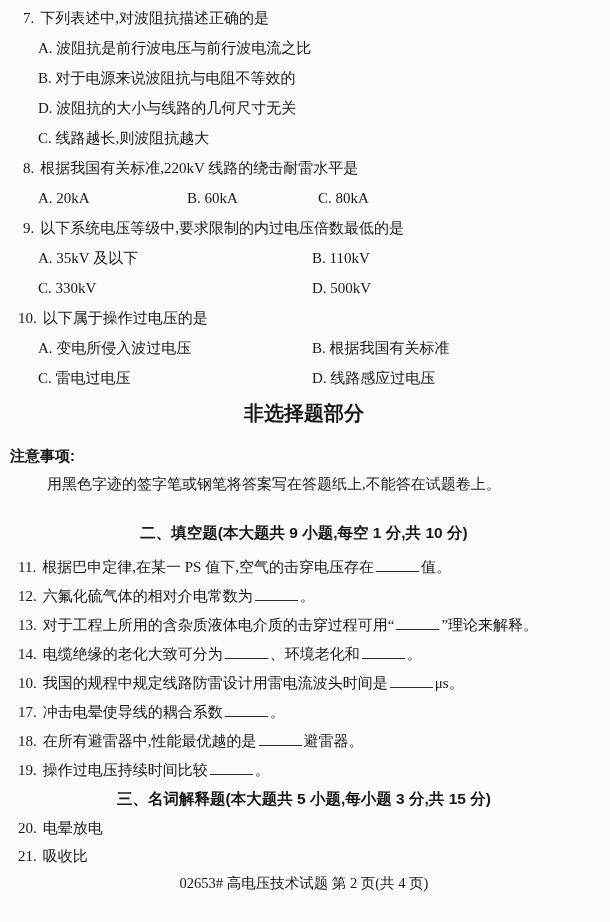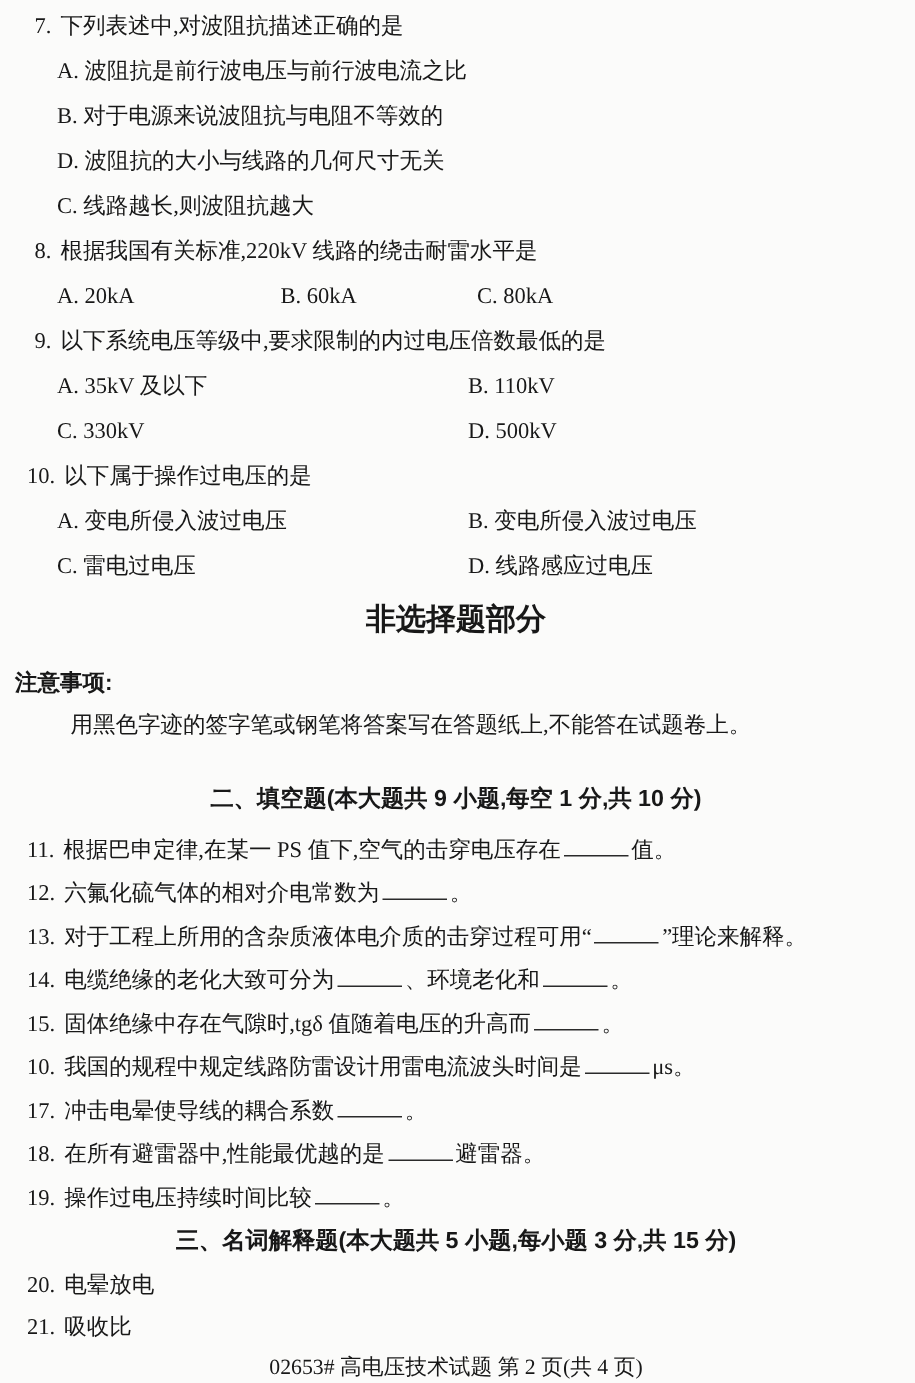--- a/index.html
+++ b/index.html
@@ -101,21 +101,21 @@
   <div class="mline optrow2">
     <span>C. 330kV</span>
     <span>D. 500kV</span>
   </div>
 
   <div class="mline stem-ind2">
     <span class="qn">10.</span><span>以下属于操作过电压的是</span>
   </div>
   <div class="mline optrow2">
     <span>A. 变电所侵入波过电压</span>
-    <span>B. 变电所侵入波过电压</span>
+    <span>B. 根据我国有关标准</span>
   </div>
   <div class="mline optrow2">
     <span>C. 雷电过电压</span>
     <span>D. 线路感应过电压</span>
   </div>
 
   <div class="divider">非选择题部分</div>
 
   <div class="notice-h">注意事项:</div>
   <div class="notice-b">用黑色字迹的签字笔或钢笔将答案写在答题纸上,不能答在试题卷上。</div>
@@ -126,23 +126,20 @@
     <span class="qn">11.</span><span>根据巴申定律,在某一 PS 值下,空气的击穿电压存在</span><span class="blank"></span><span>值。</span>
   </div>
   <div class="fq">
     <span class="qn">12.</span><span>六氟化硫气体的相对介电常数为</span><span class="blank"></span><span>。</span>
   </div>
   <div class="fq">
     <span class="qn">13.</span><span>对于工程上所用的含杂质液体电介质的击穿过程可用“</span><span class="blank"></span><span>”理论来解释。</span>
   </div>
   <div class="fq">
     <span class="qn">14.</span><span>电缆绝缘的老化大致可分为</span><span class="blank"></span><span>、环境老化和</span><span class="blank"></span><span>。</span>
-  </div>
-  <div class="fq">
-    <span class="qn">15.</span><span>固体绝缘中存在气隙时,tgδ 值随着电压的升高而</span><span class="blank"></span><span>。</span>
   </div>
   <div class="fq">
     <span class="qn">10.</span><span>我国的规程中规定线路防雷设计用雷电流波头时间是</span><span class="blank"></span><span>μs。</span>
   </div>
   <div class="fq">
     <span class="qn">17.</span><span>冲击电晕使导线的耦合系数</span><span class="blank"></span><span>。</span>
   </div>
   <div class="fq">
     <span class="qn">18.</span><span>在所有避雷器中,性能最优越的是</span><span class="blank"></span><span>避雷器。</span>
   </div>

